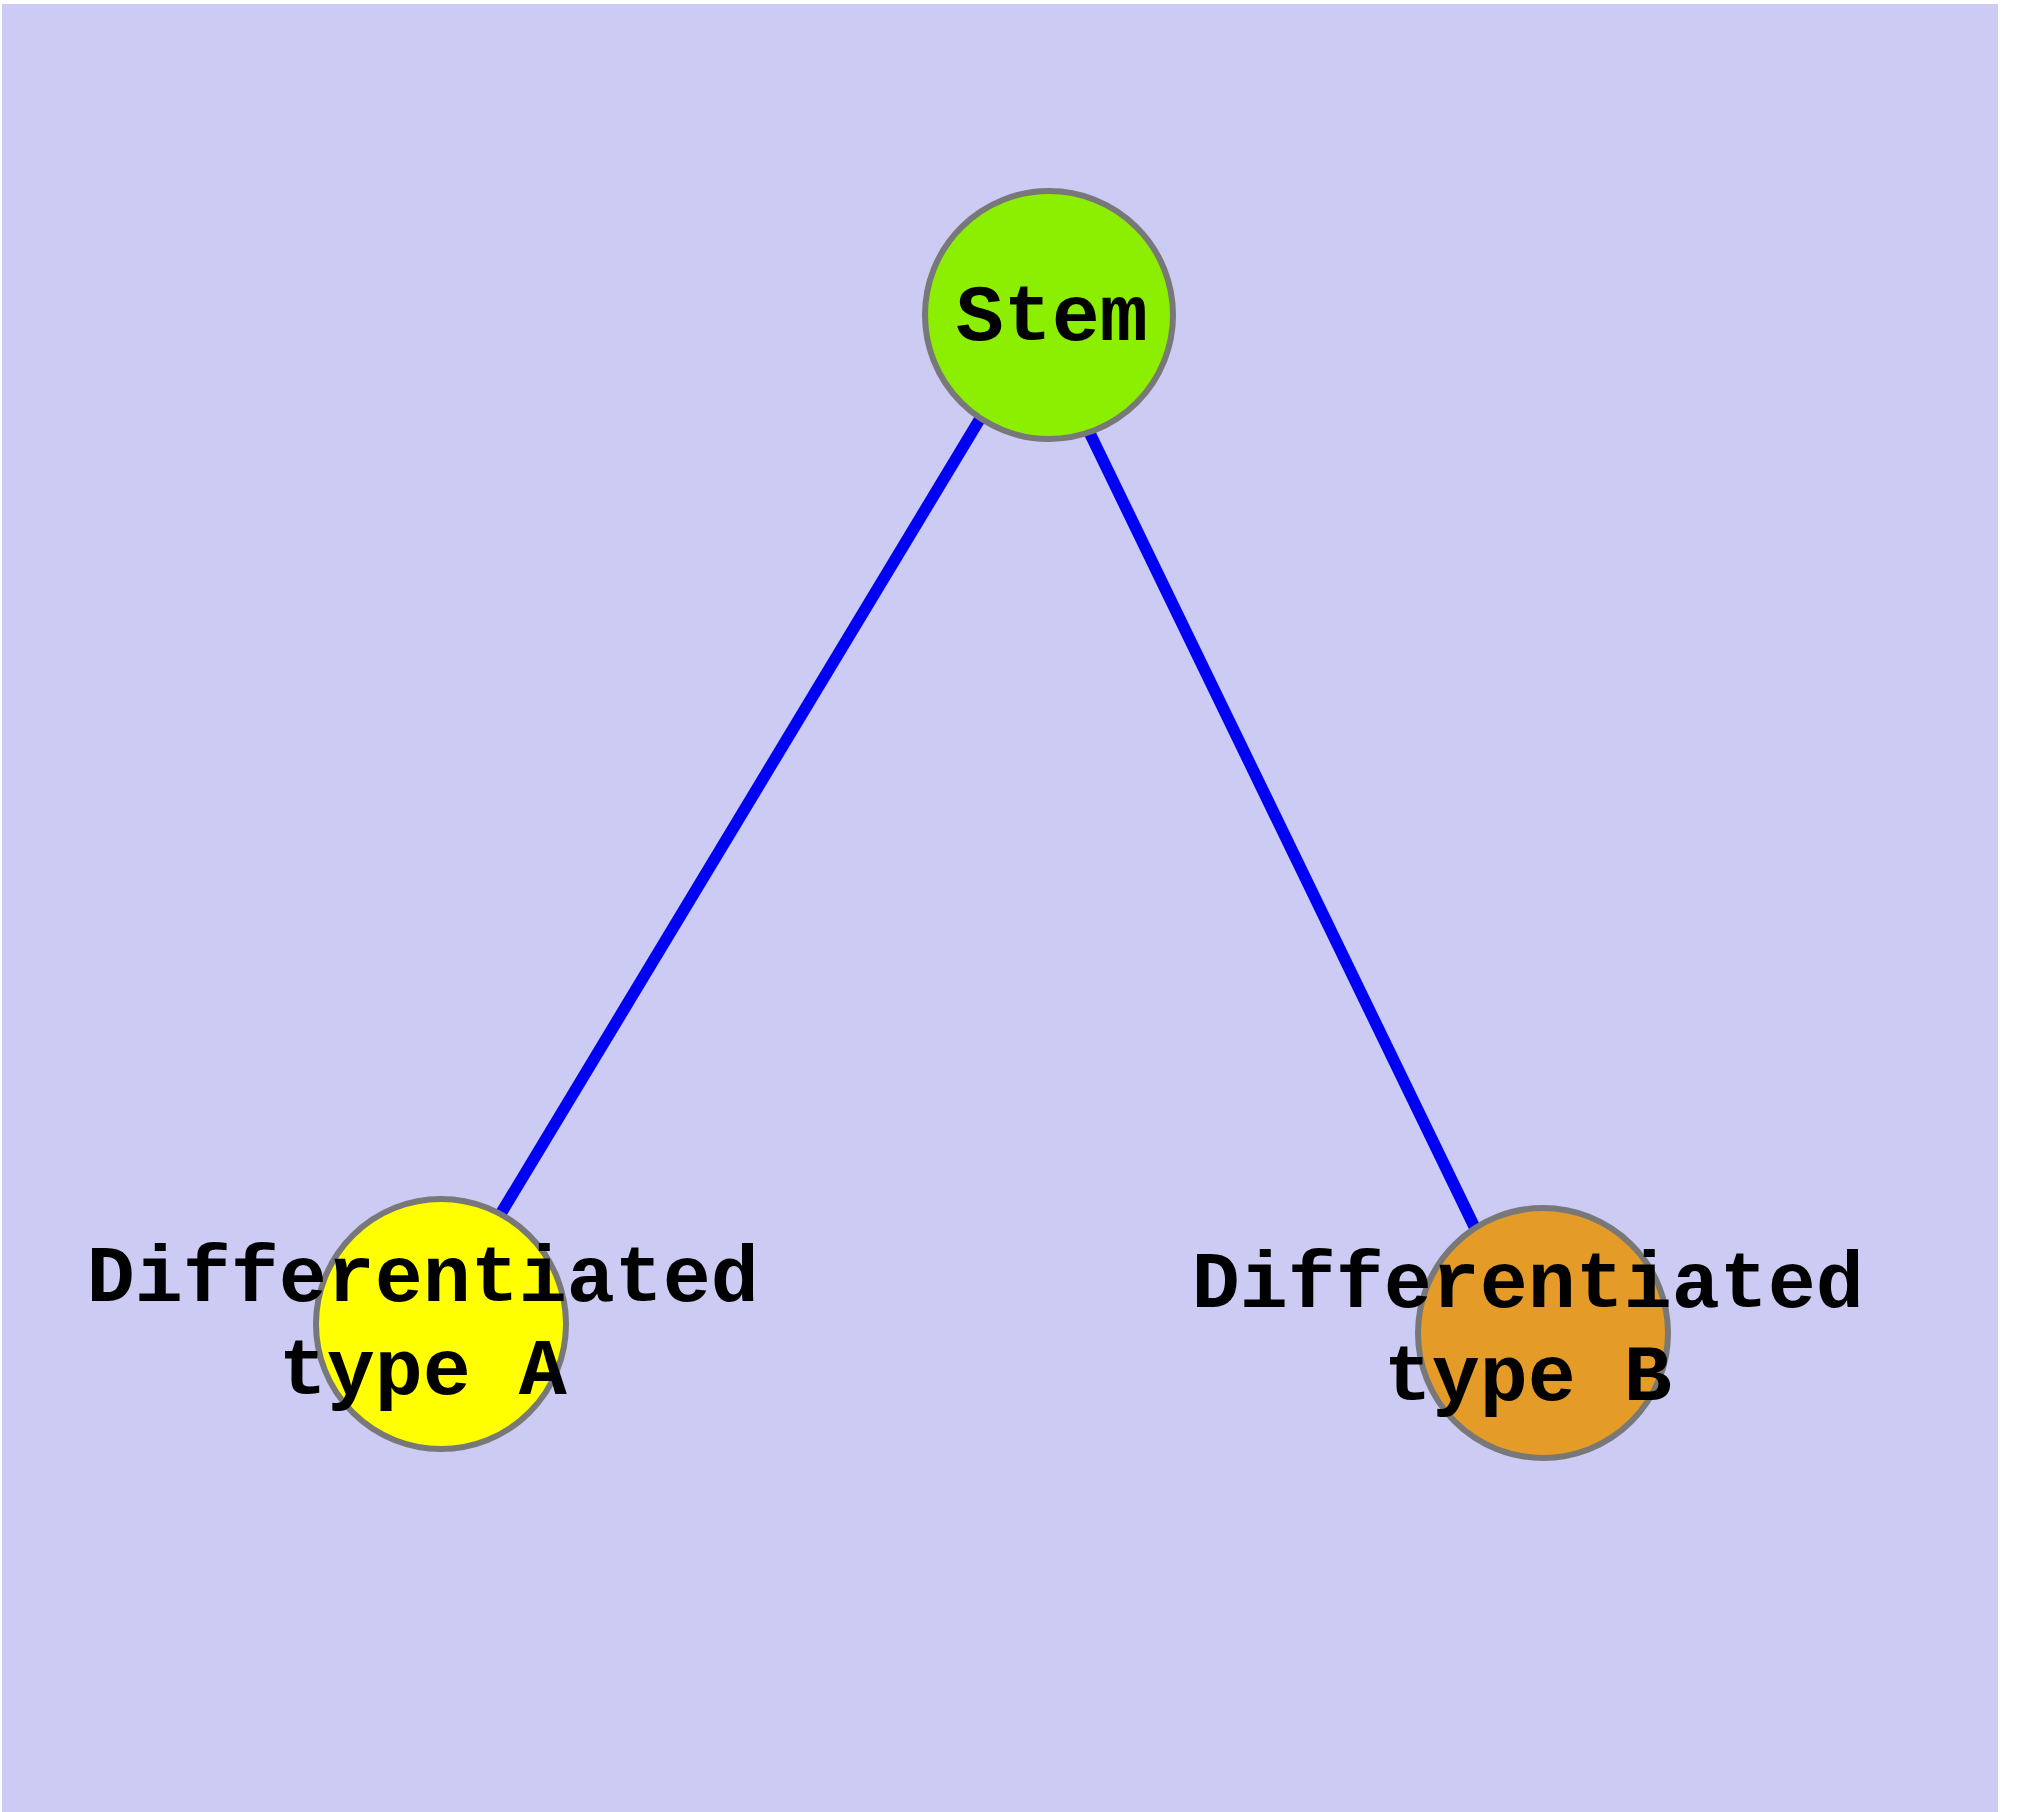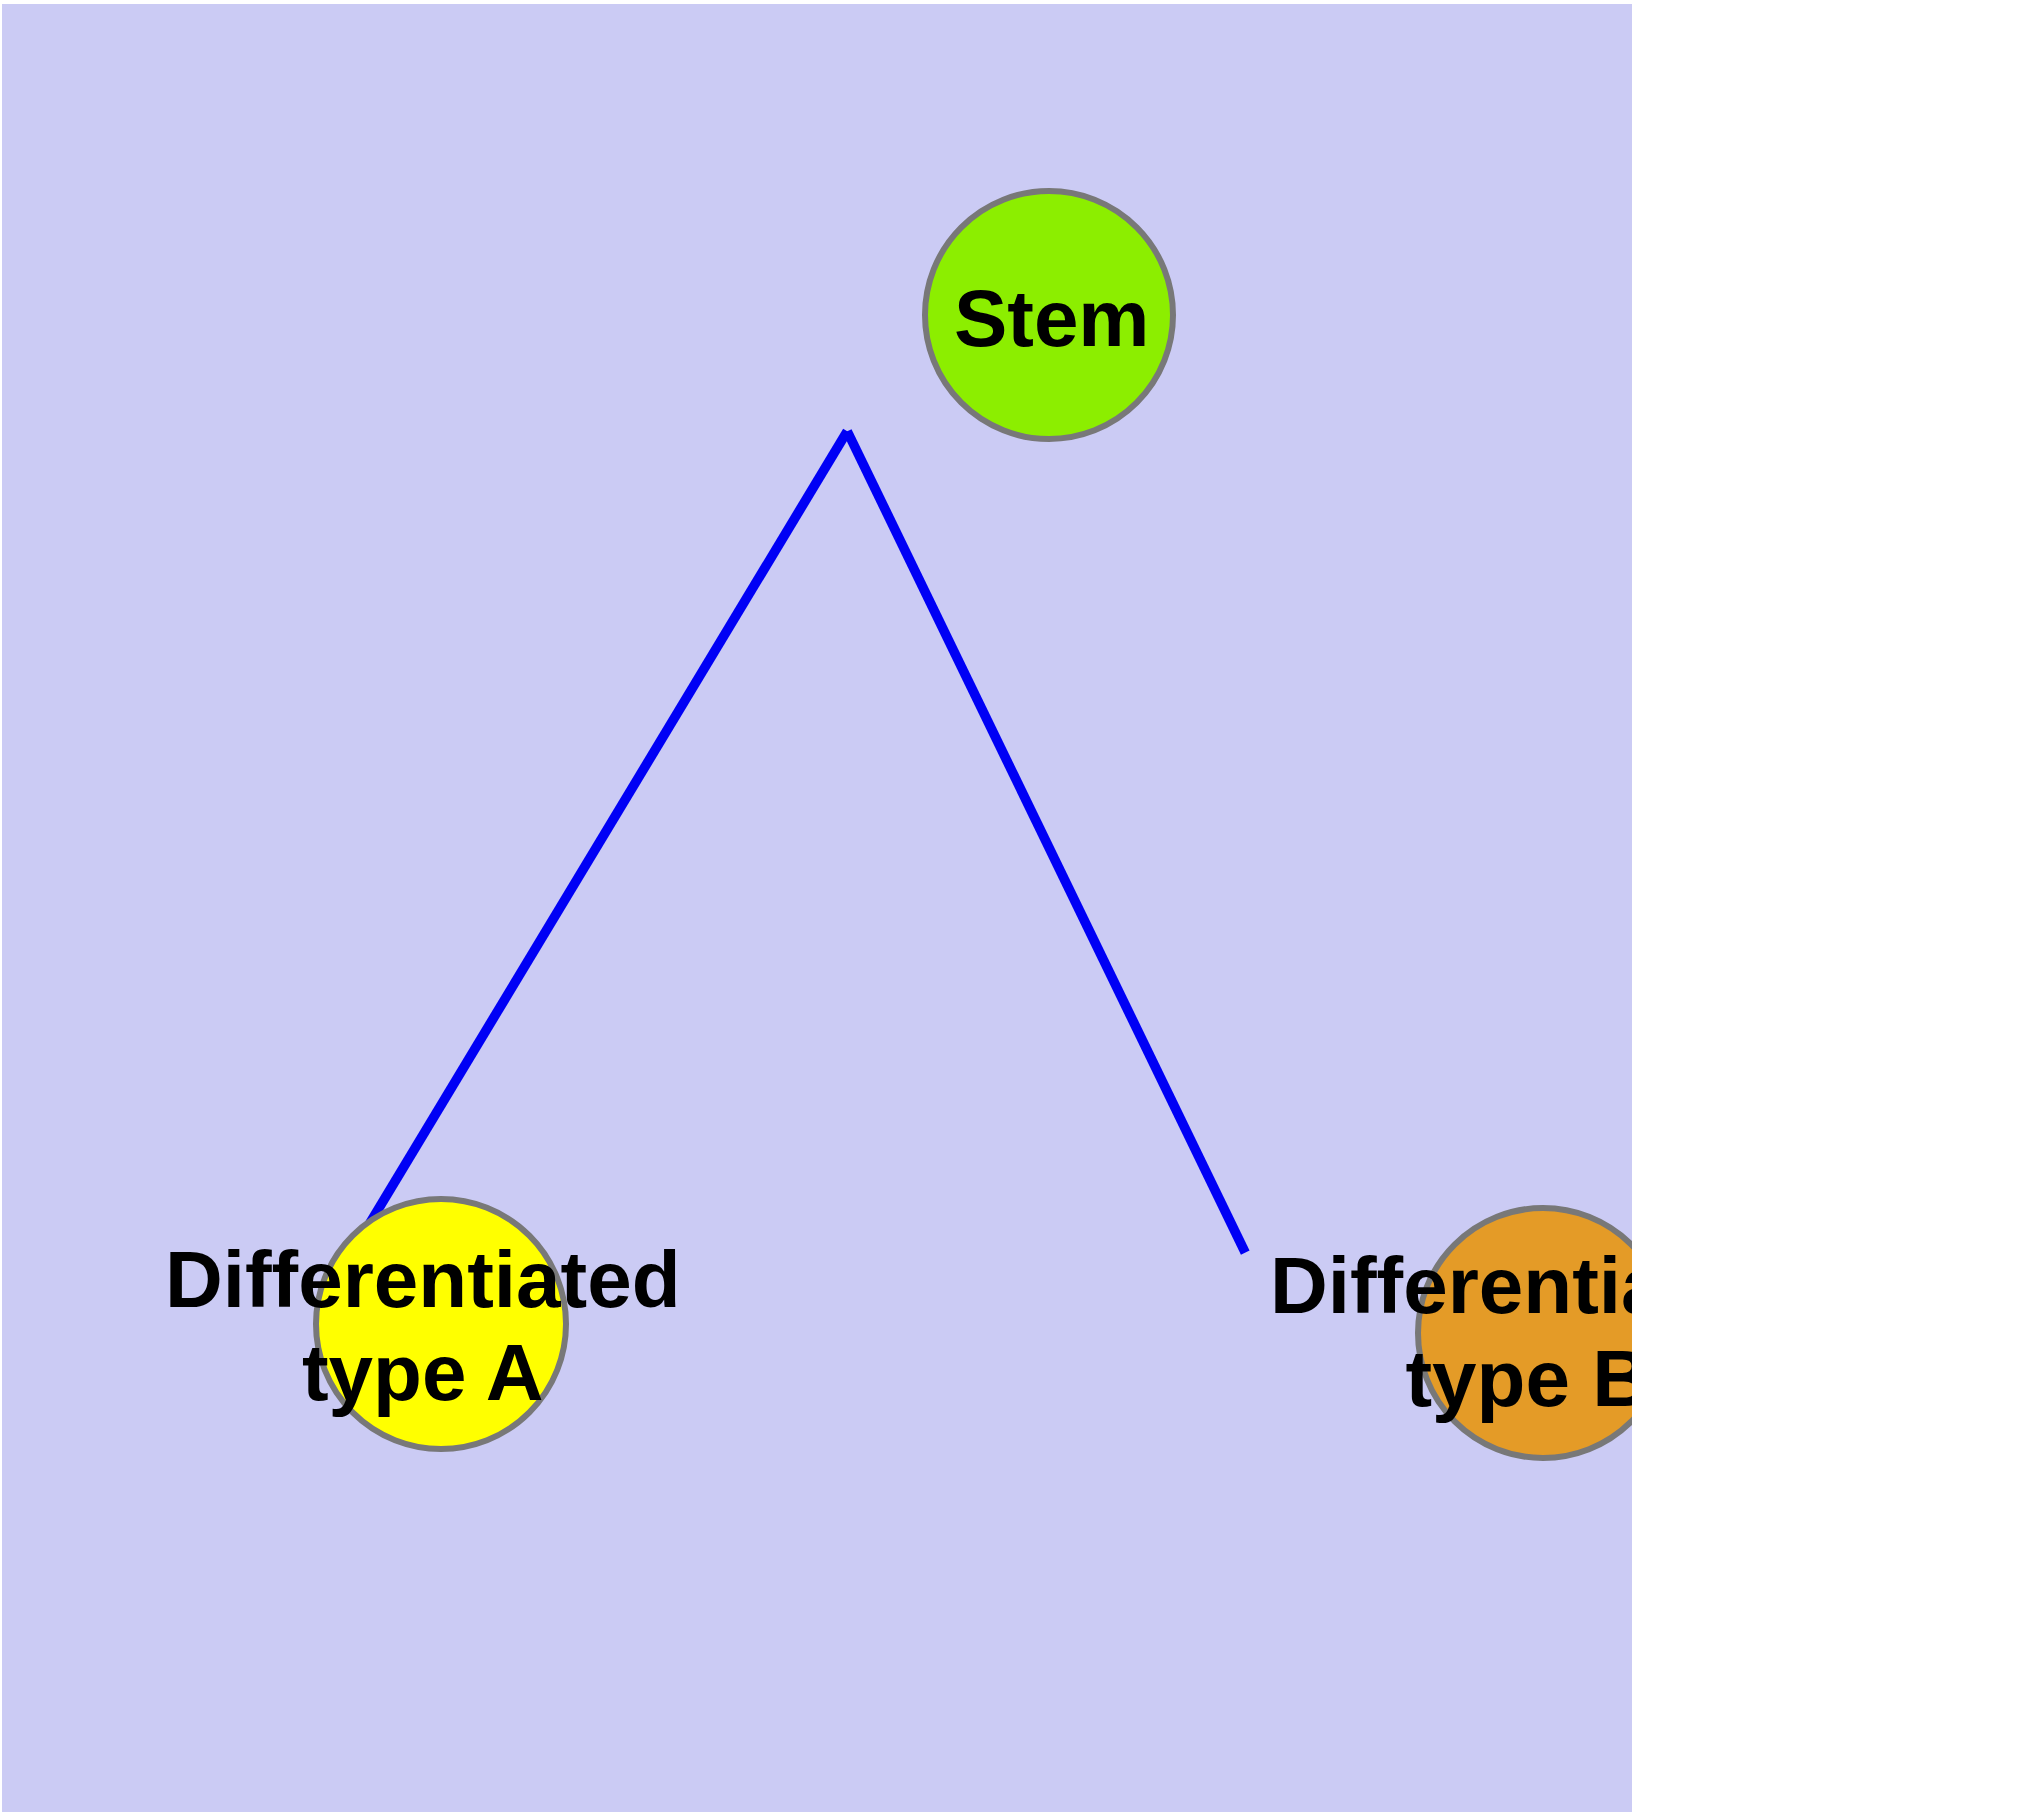--- a/index.html
+++ b/index.html
@@ -2,25 +2,25 @@
 <html style="font-size:13.6px"><head>
 <meta charset="utf-8">
 <style>
   html, body {
     margin: 0;
     padding: 0;
     background: #ffffff;
   }
   .canvas {
     position: relative;
-    width: 1632px;
+    width: 1998px;
     height: 1812px;
     background: #ffffff;
     overflow: hidden;
-    font-family: Liberation Sans, sans-serif;
+    font-family: Liberation Mono, monospace;
   }
   
   .plot {
     position: absolute;
     left: 1.7px;
     top: 4.2px;
     right: 0;
     bottom: 0;
   }
   .edges {

